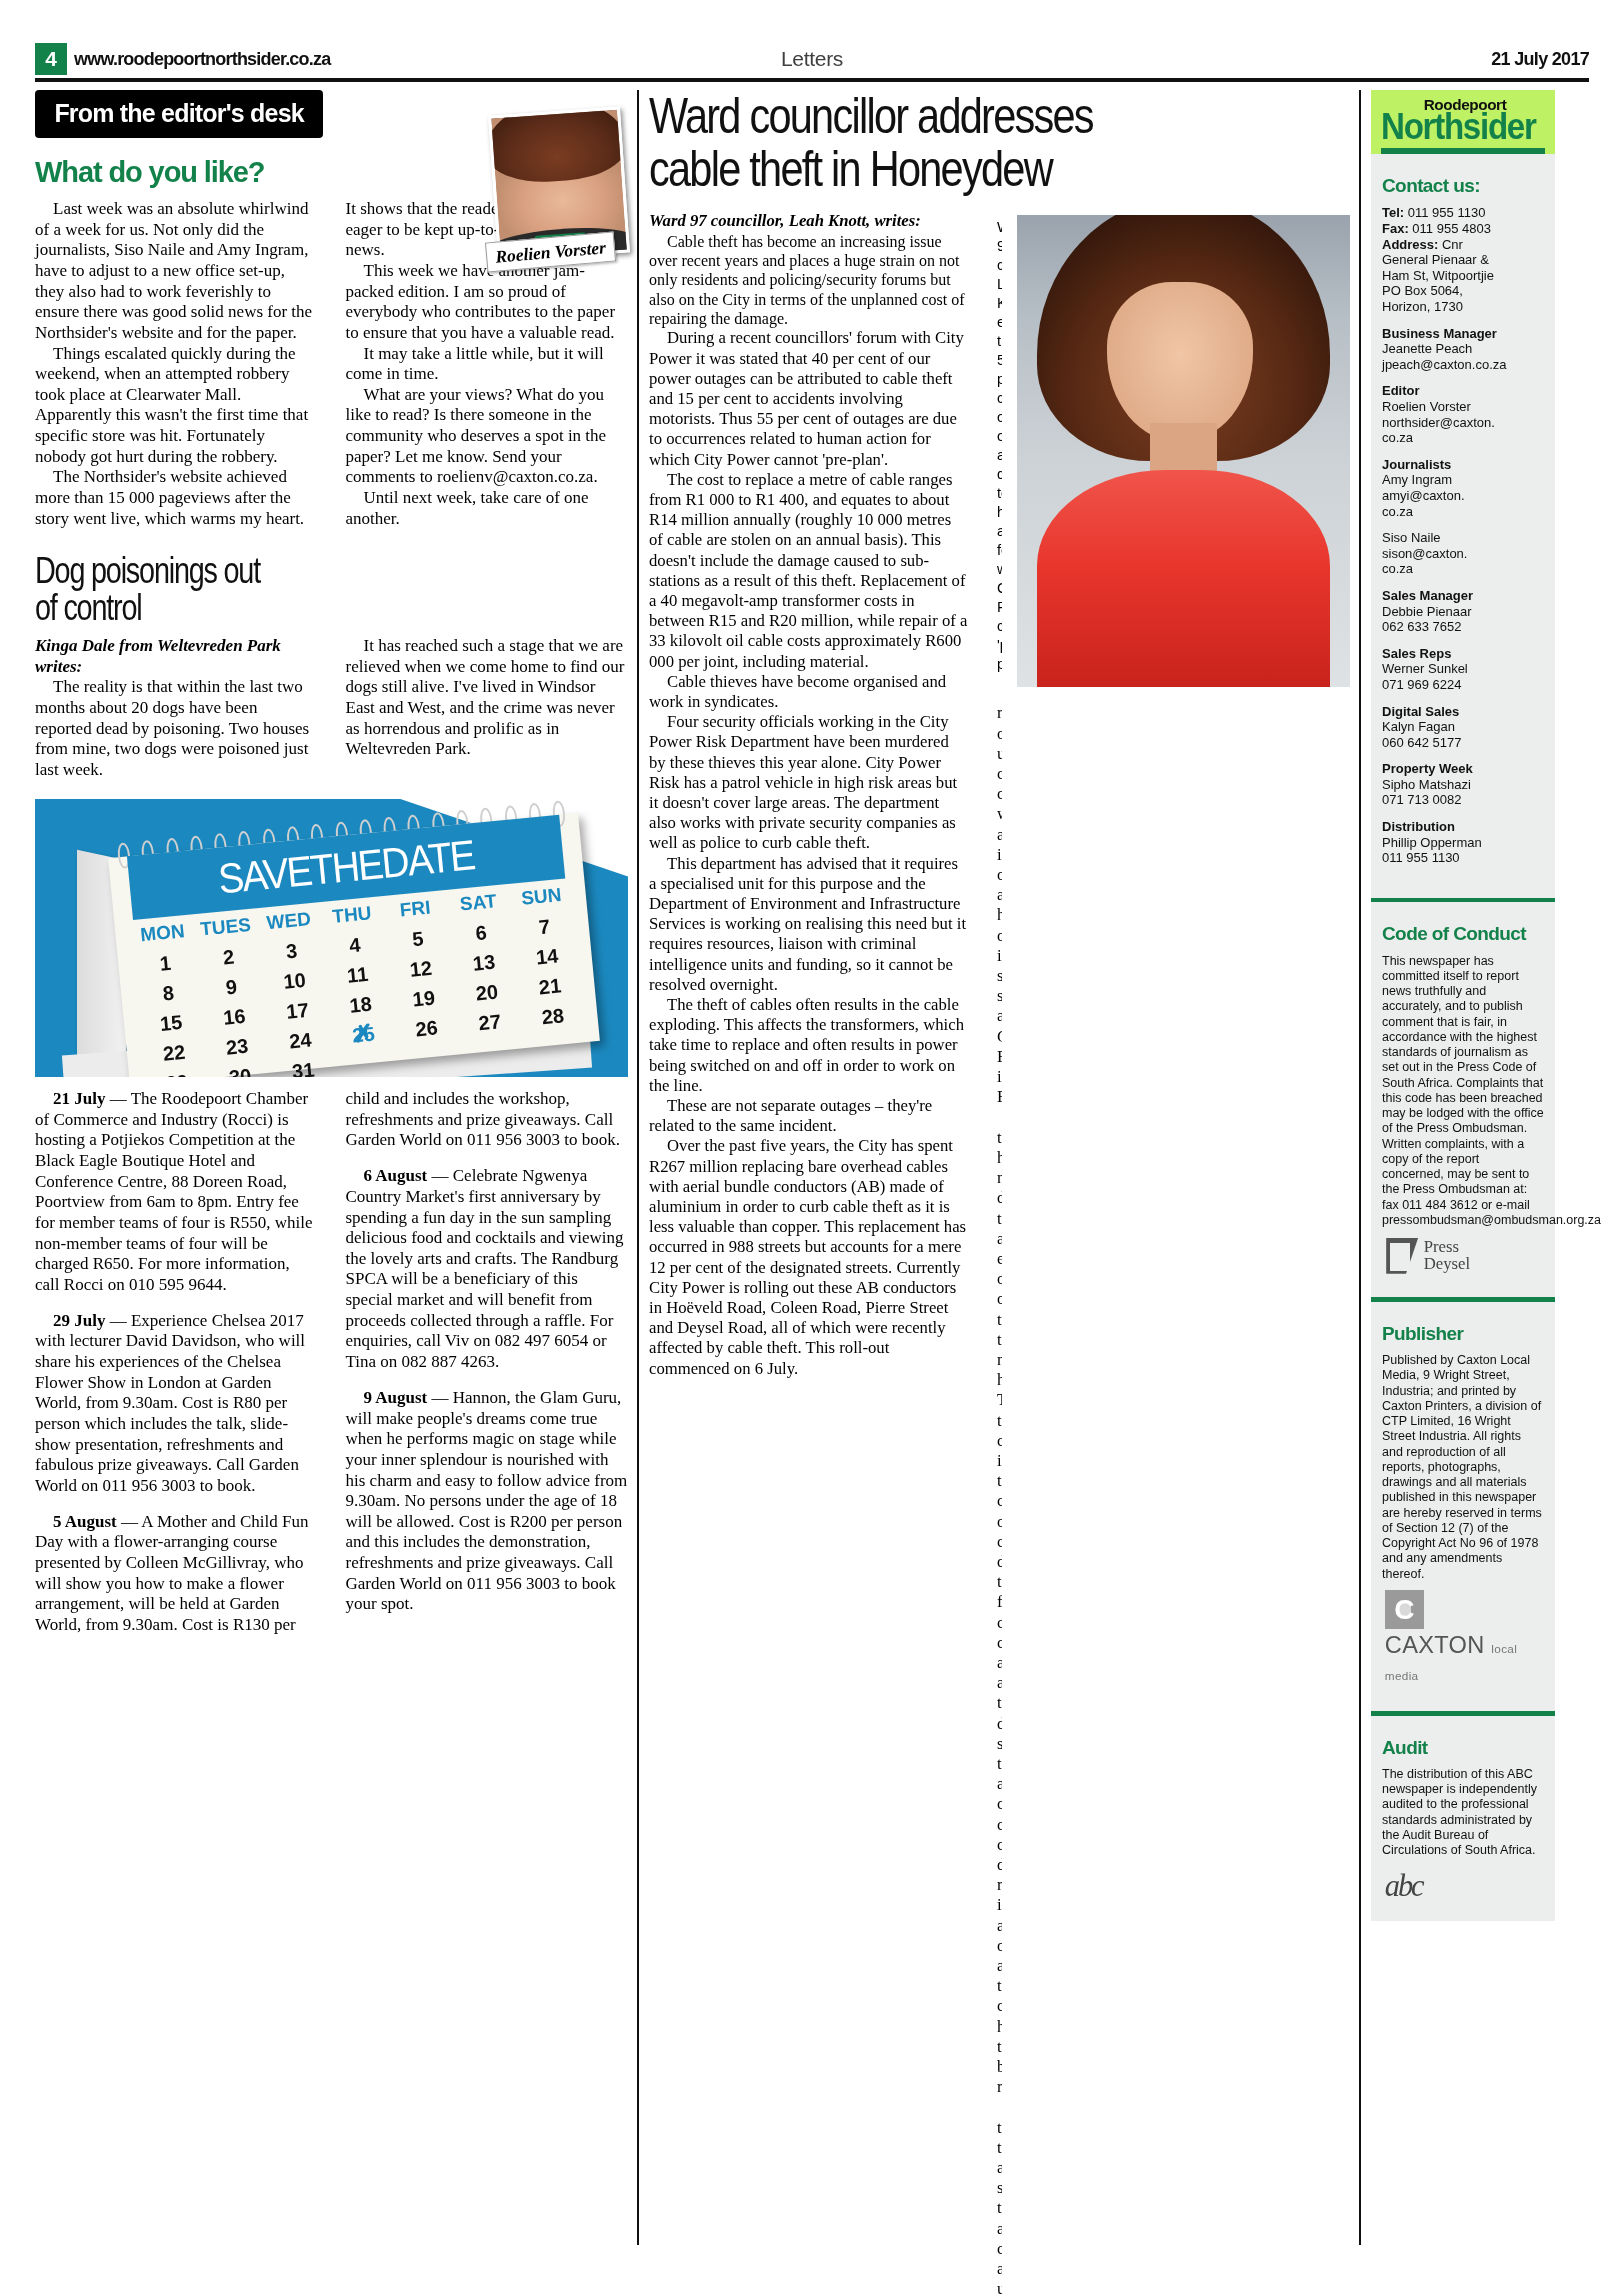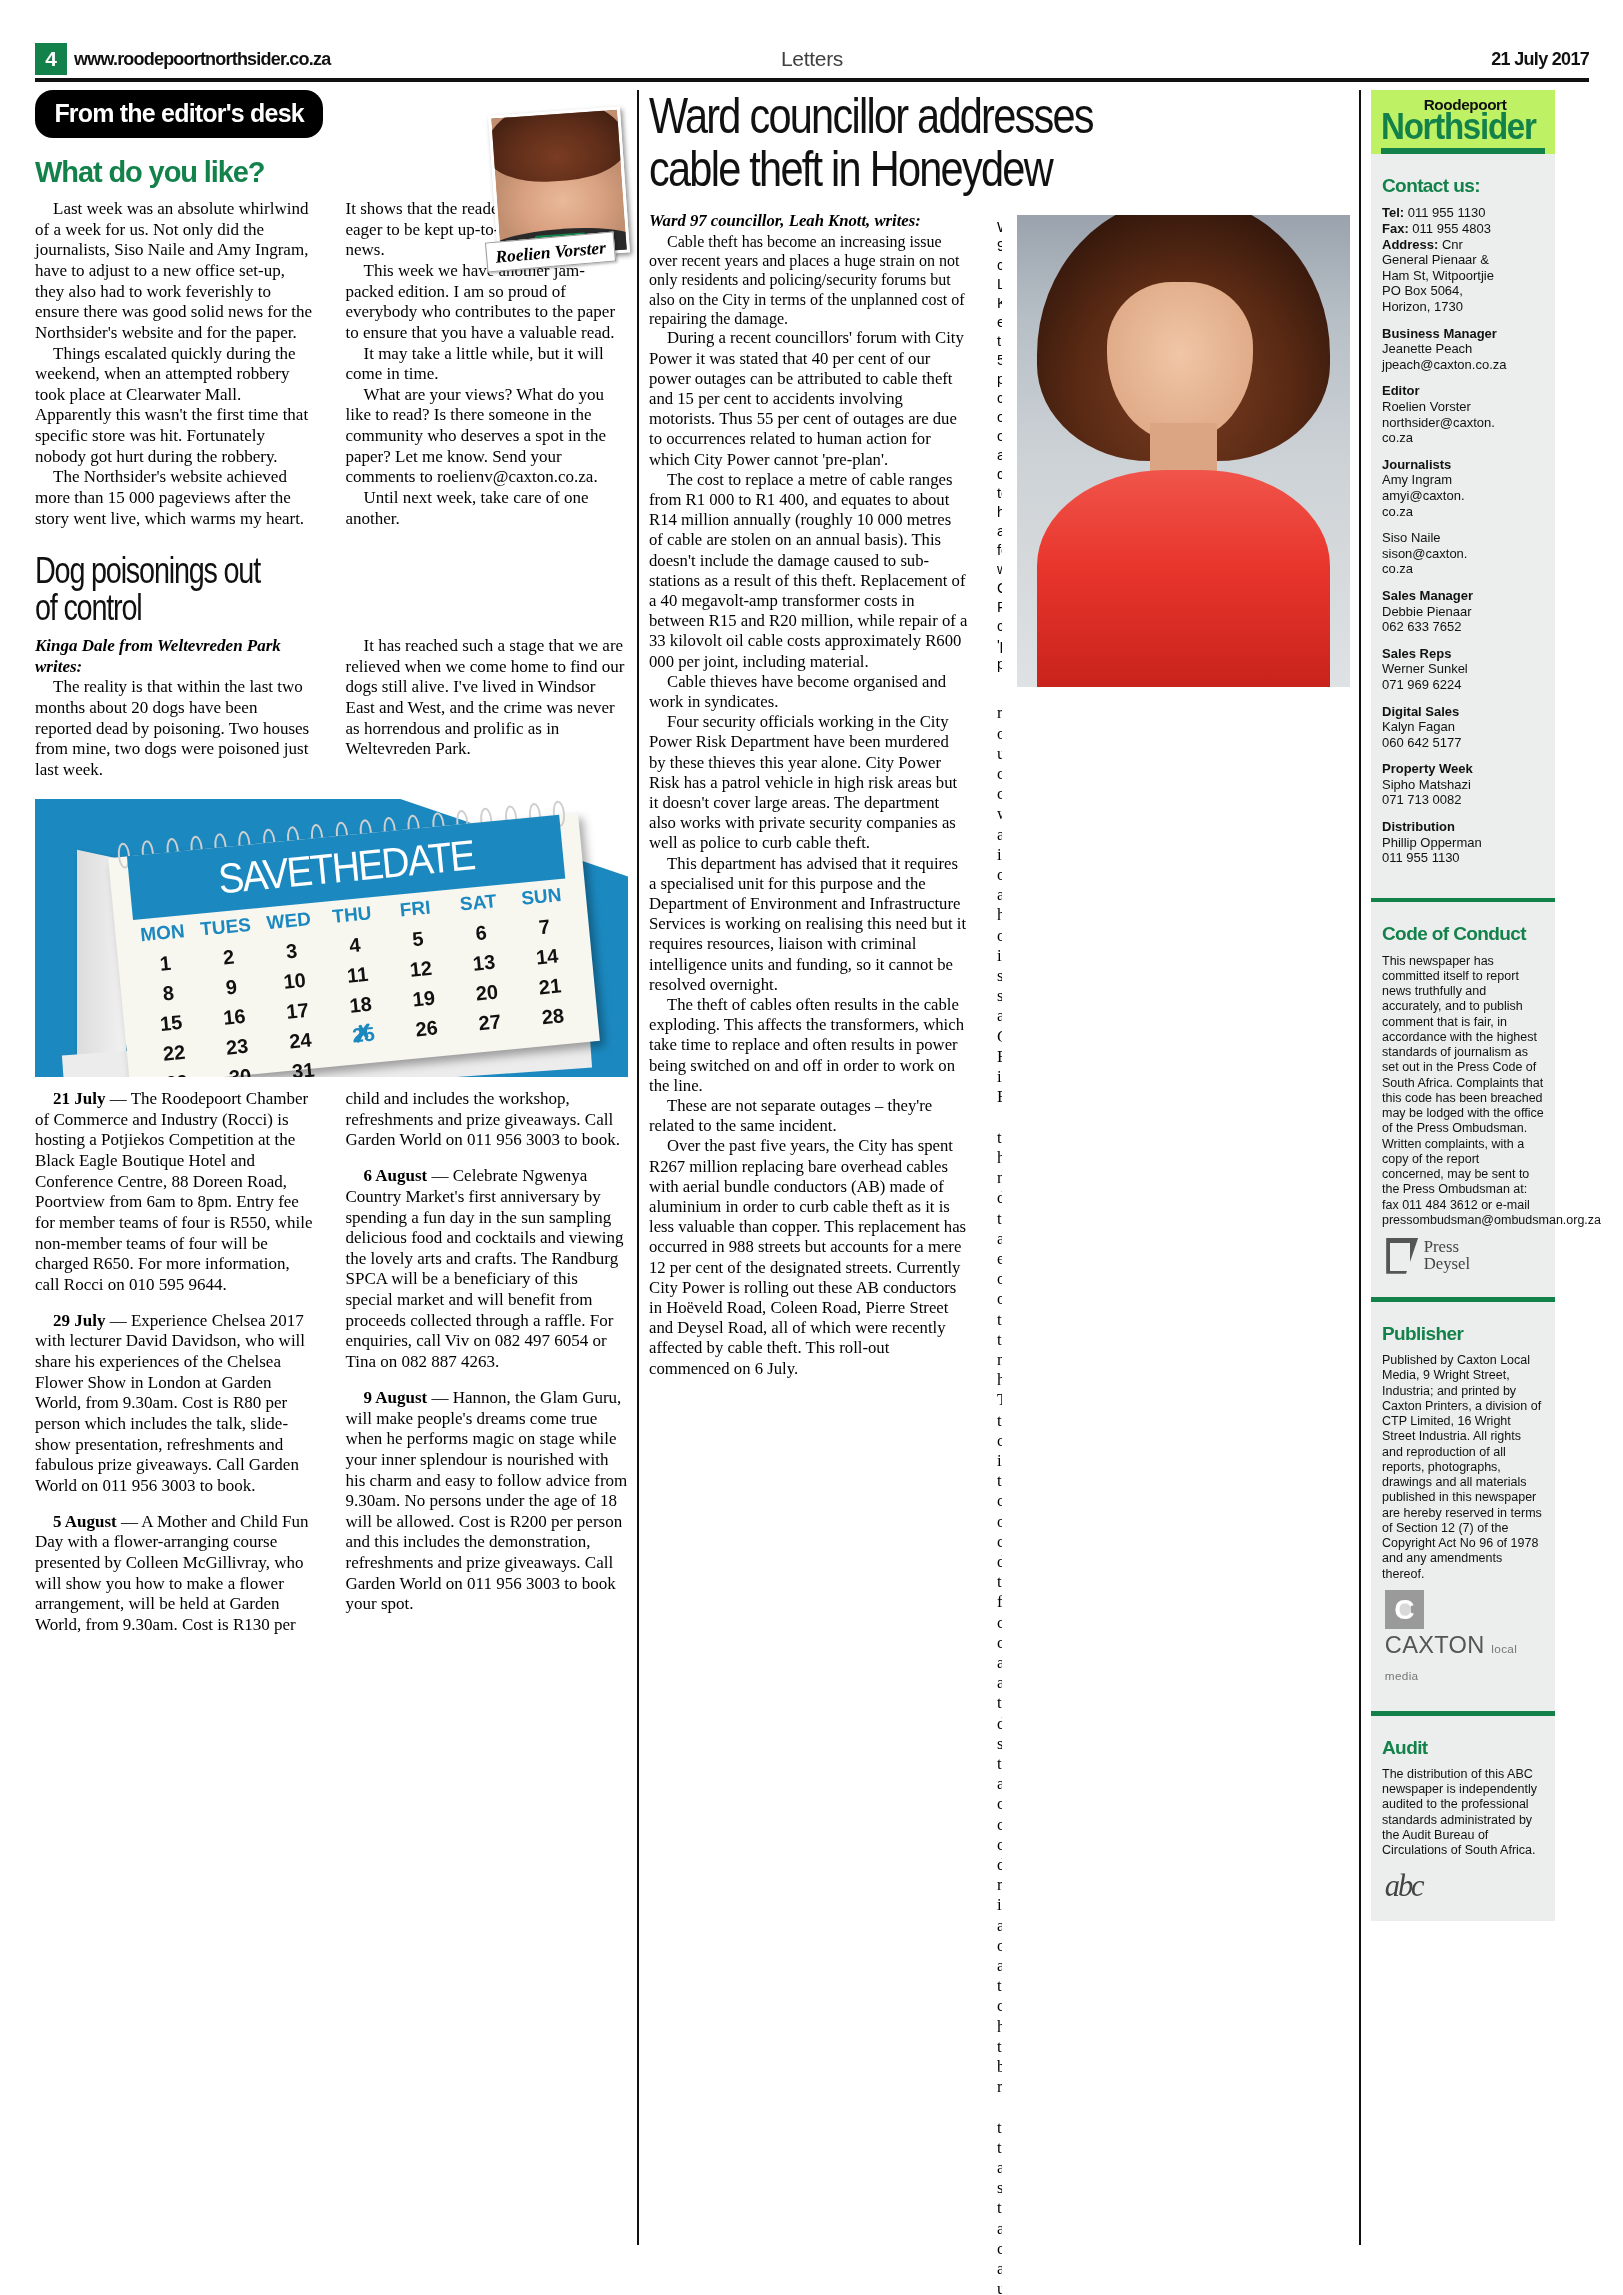--- a/index.html
+++ b/index.html
@@ -46,21 +46,21 @@
   .colC { position:absolute; left:1371px;top:90px; width:184px; }
 
   .vrule1 { position:absolute; left:637px; top:90px; width:2.1px; height:2155px; background:#111; }
   .vrule2 { position:absolute; left:1359px; top:90px; width:2.1px; height:2155px; background:#111; }
 
   
   .ed-banner {
     display:inline-block; background:#000; color:#fff;
     font-family:"Liberation Sans", sans-serif; font-weight:bold;
     font-size:25px; letter-spacing:-0.8px;
-    padding:9px 19.4px 10.4px 19.4px; border-radius:18px;
+    padding:9px 19.4px 10.4px 19.4px; border-radius:4px;
     position:relative; z-index:3;
   }
   .ed-head {
     margin-top:18px;
     color:#13824a; font-family:"Liberation Sans", sans-serif;
     font-weight:bold; font-size:29px; letter-spacing:-1.1px;
   }
   .ed-photo {
     position:absolute; right:2.8px; top:21px; width:132px; height:146px;
     background:#fff; border:3.5px solid #fff; box-shadow:2.1px 2.8px 4.9px rgba(0,0,0,.45);

